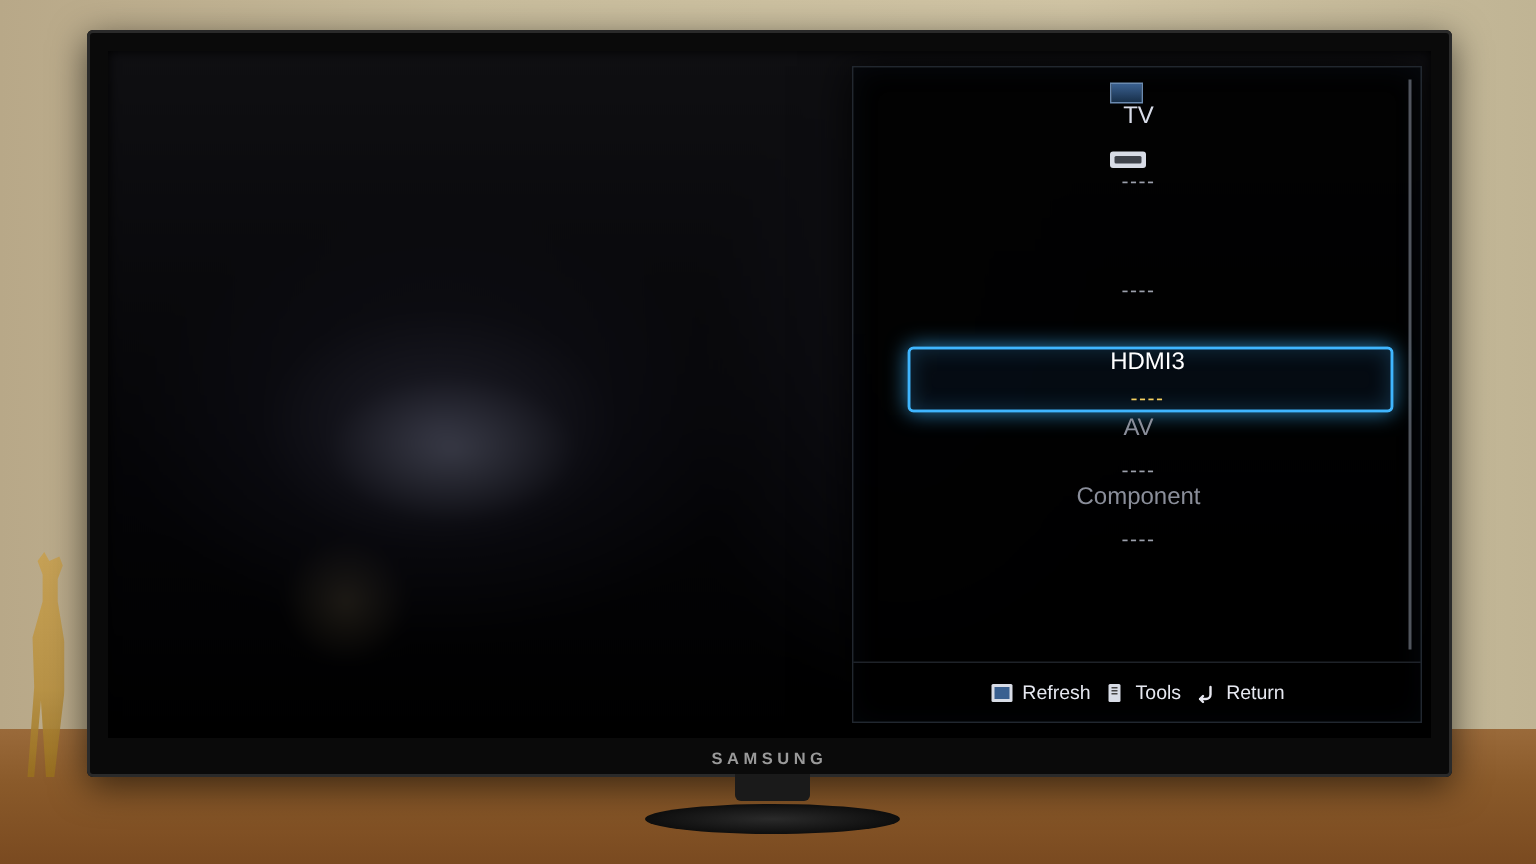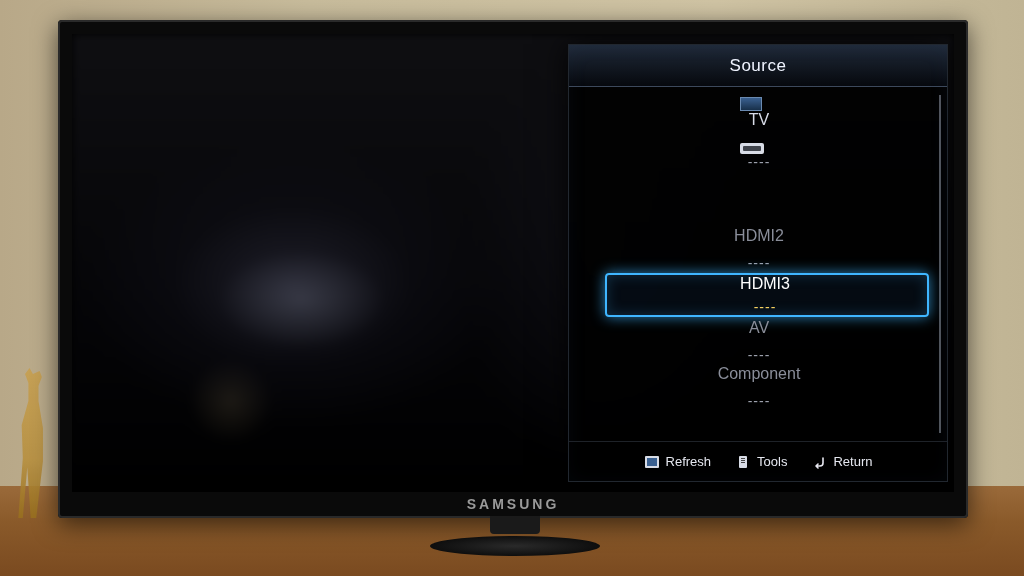--- a/index.html
+++ b/index.html
@@ -56,21 +56,21 @@
     height: 20px;
     background: radial-gradient(ellipse at center, #2a2a2a 0%, #0a0a0a 80%);
     border-radius: 50%;
   }
   .brand {
     position: absolute;
     bottom: 6px;
     left: 50%;
     transform: translateX(-50%);
     color: #9a9a9a;
-    font-size: 14px;
+    font-size: 11px;
     letter-spacing: 3px;
     font-weight: bold;
   }
   .screen {
     position: absolute;
     left: 14px; right: 14px; top: 14px; bottom: 26px;
     background: #000;
     overflow: hidden;
   }
   .reflection {
@@ -189,21 +189,21 @@
     border-radius:1px;
   }
 
   .menu-footer {
     height: 40px;
     border-top: 1px solid rgba(150,170,200,0.2);
     background: rgba(0,0,0,0.35);
     display: flex;
     align-items: center;
     justify-content: center;
-    gap: 24px;
+    gap: 8px;
     color: #e6e8f0;
     font-size: 13px;
   }
   .footer-item { display: flex; align-items: center; gap: 6px; }
   .footer-item .ficon {
     width: 16px; height: 14px;
     display:flex; align-items:center; justify-content:center;
   }
   .ficon svg { width:16px; height:14px; }
 </style>
@@ -212,21 +212,20 @@
 
 <div class="room-bg"></div>
 <div class="wood-table"></div>
 <div class="deer"></div>
 
 <div class="tv-frame">
   <div class="screen">
     <div class="reflection"></div>
 
     <div class="menu">
-      <div class="menu-header">Source</div>
 
       <div class="menu-body">
         <div class="scrollbar"></div>
 
         <div class="source-item">
           <span class="icon">
               <span class="tv-ico"></span>
             </span>
           <span class="label">TV</span>
           <span class="status"></span>
@@ -236,21 +235,20 @@
           <span class="icon">
               <span class="hdmi-ico"></span>
             </span>
           <span class="status">----</span>
         </div>
 
         <div class="group-gap"></div>
 
         <div class="source-item dim">
           <span class="icon"></span>
-          <span class="label">HDMI2</span>
           <span class="status">----</span>
         </div>
 
         <div class="source-item dim selected">
           <span class="icon"></span>
           <span class="label">HDMI3</span>
           <span class="status">----</span>
         </div>
 
         <div class="source-item dim">

